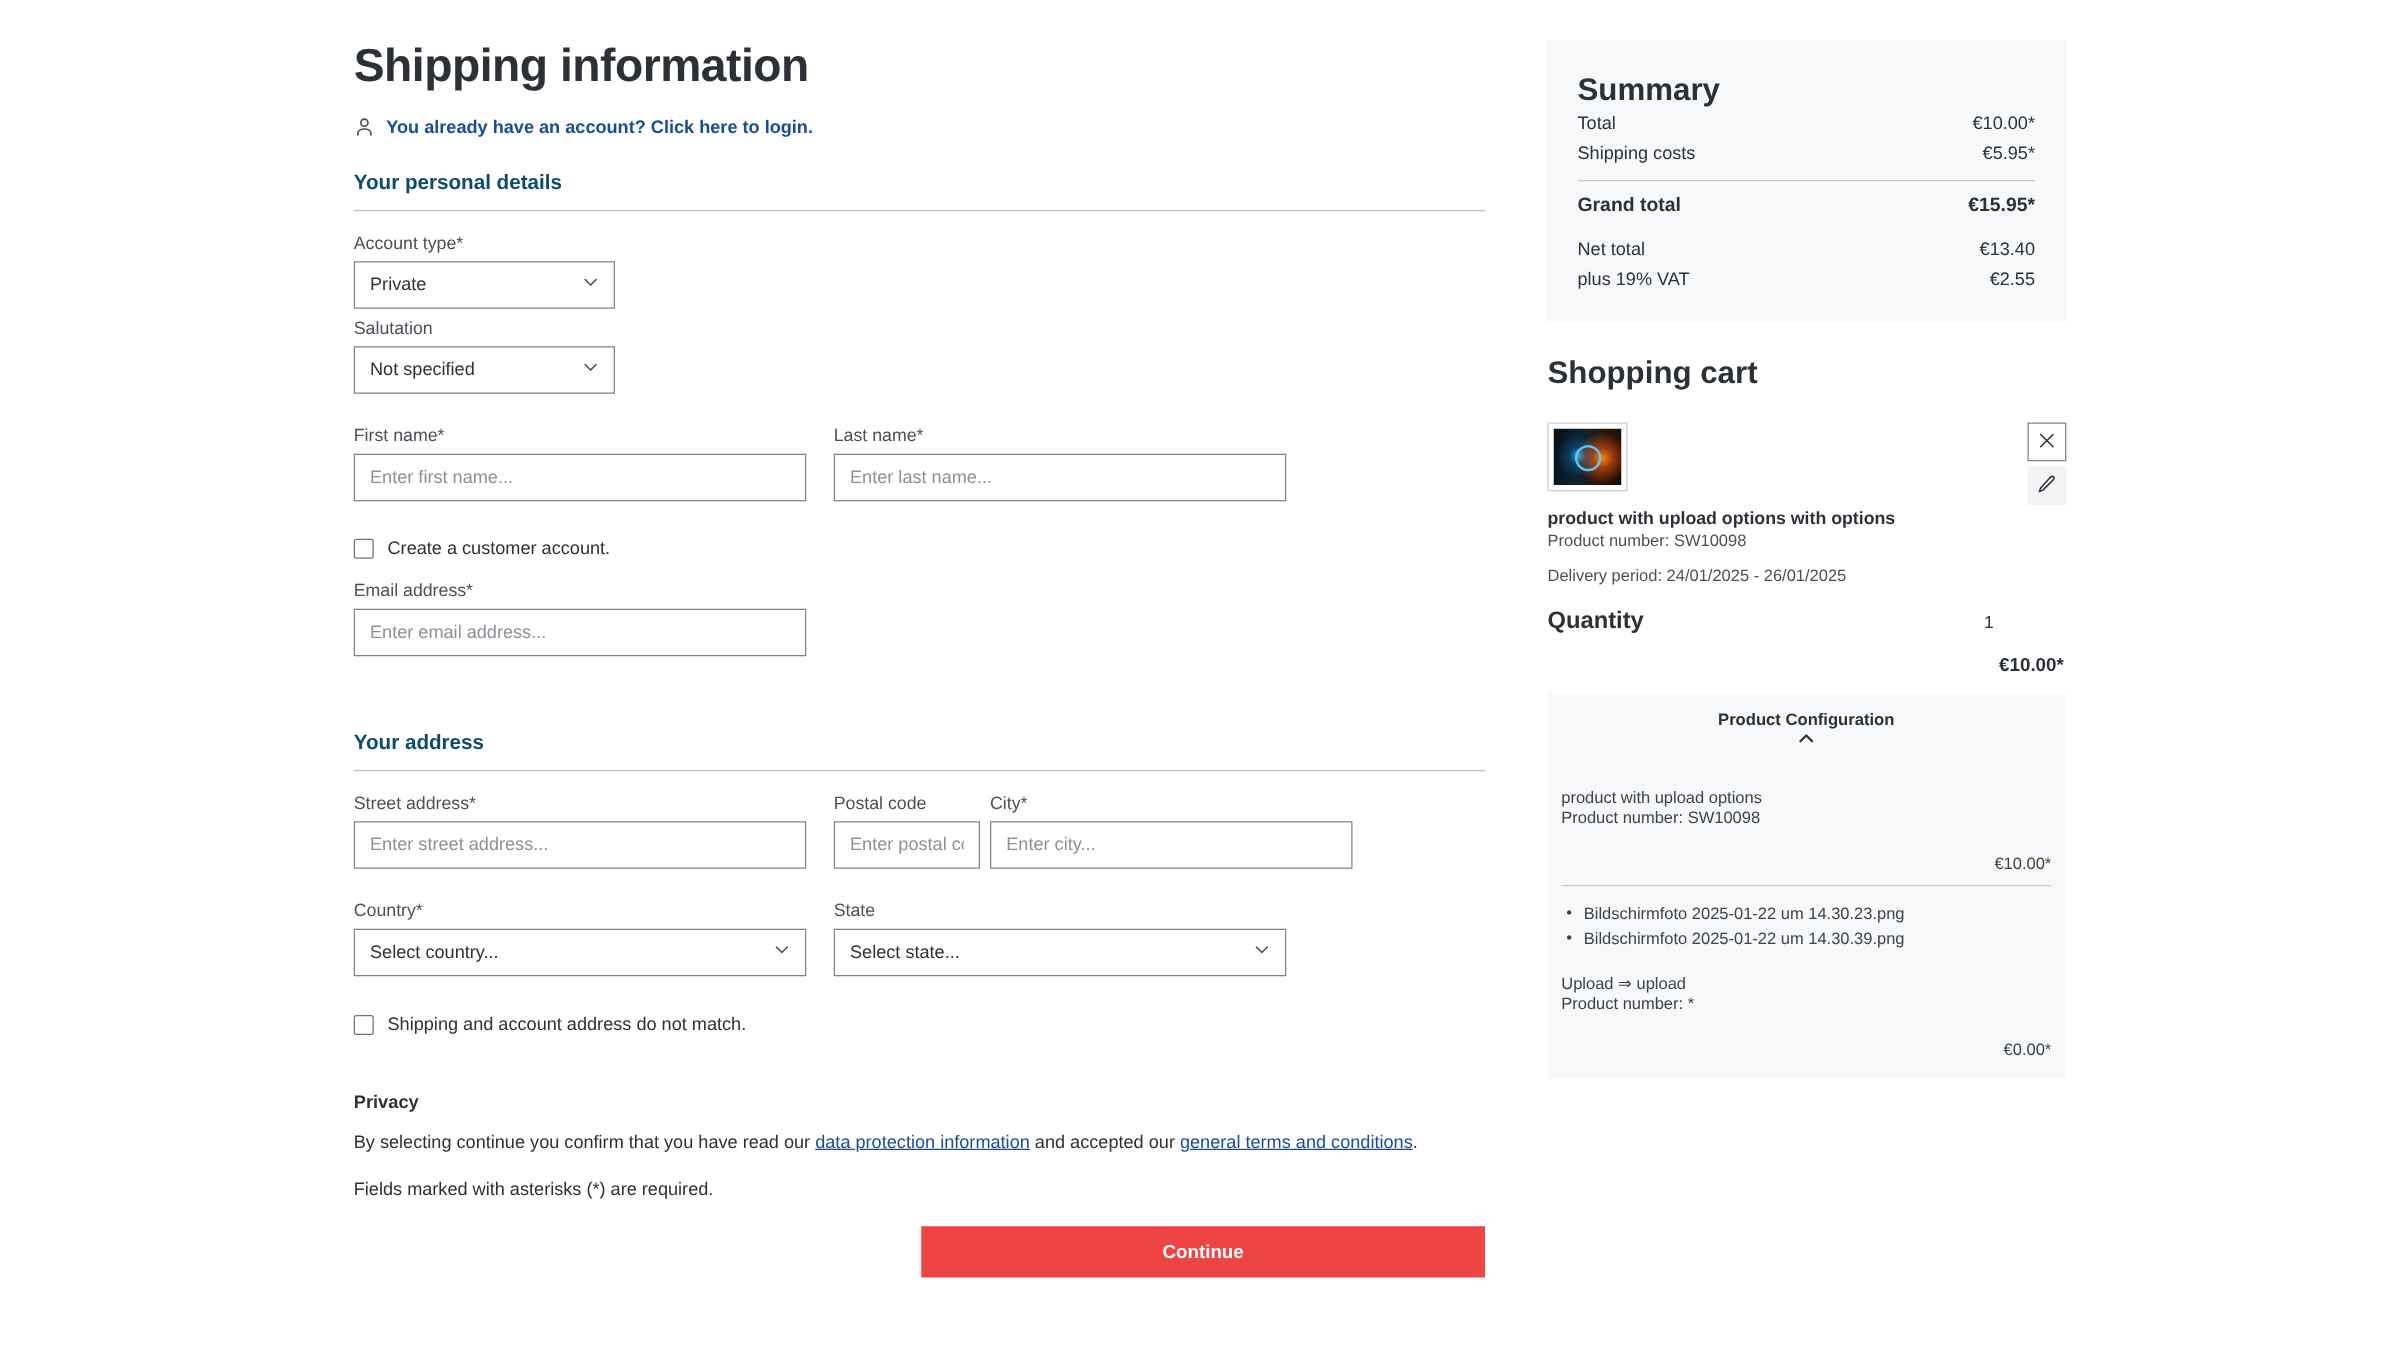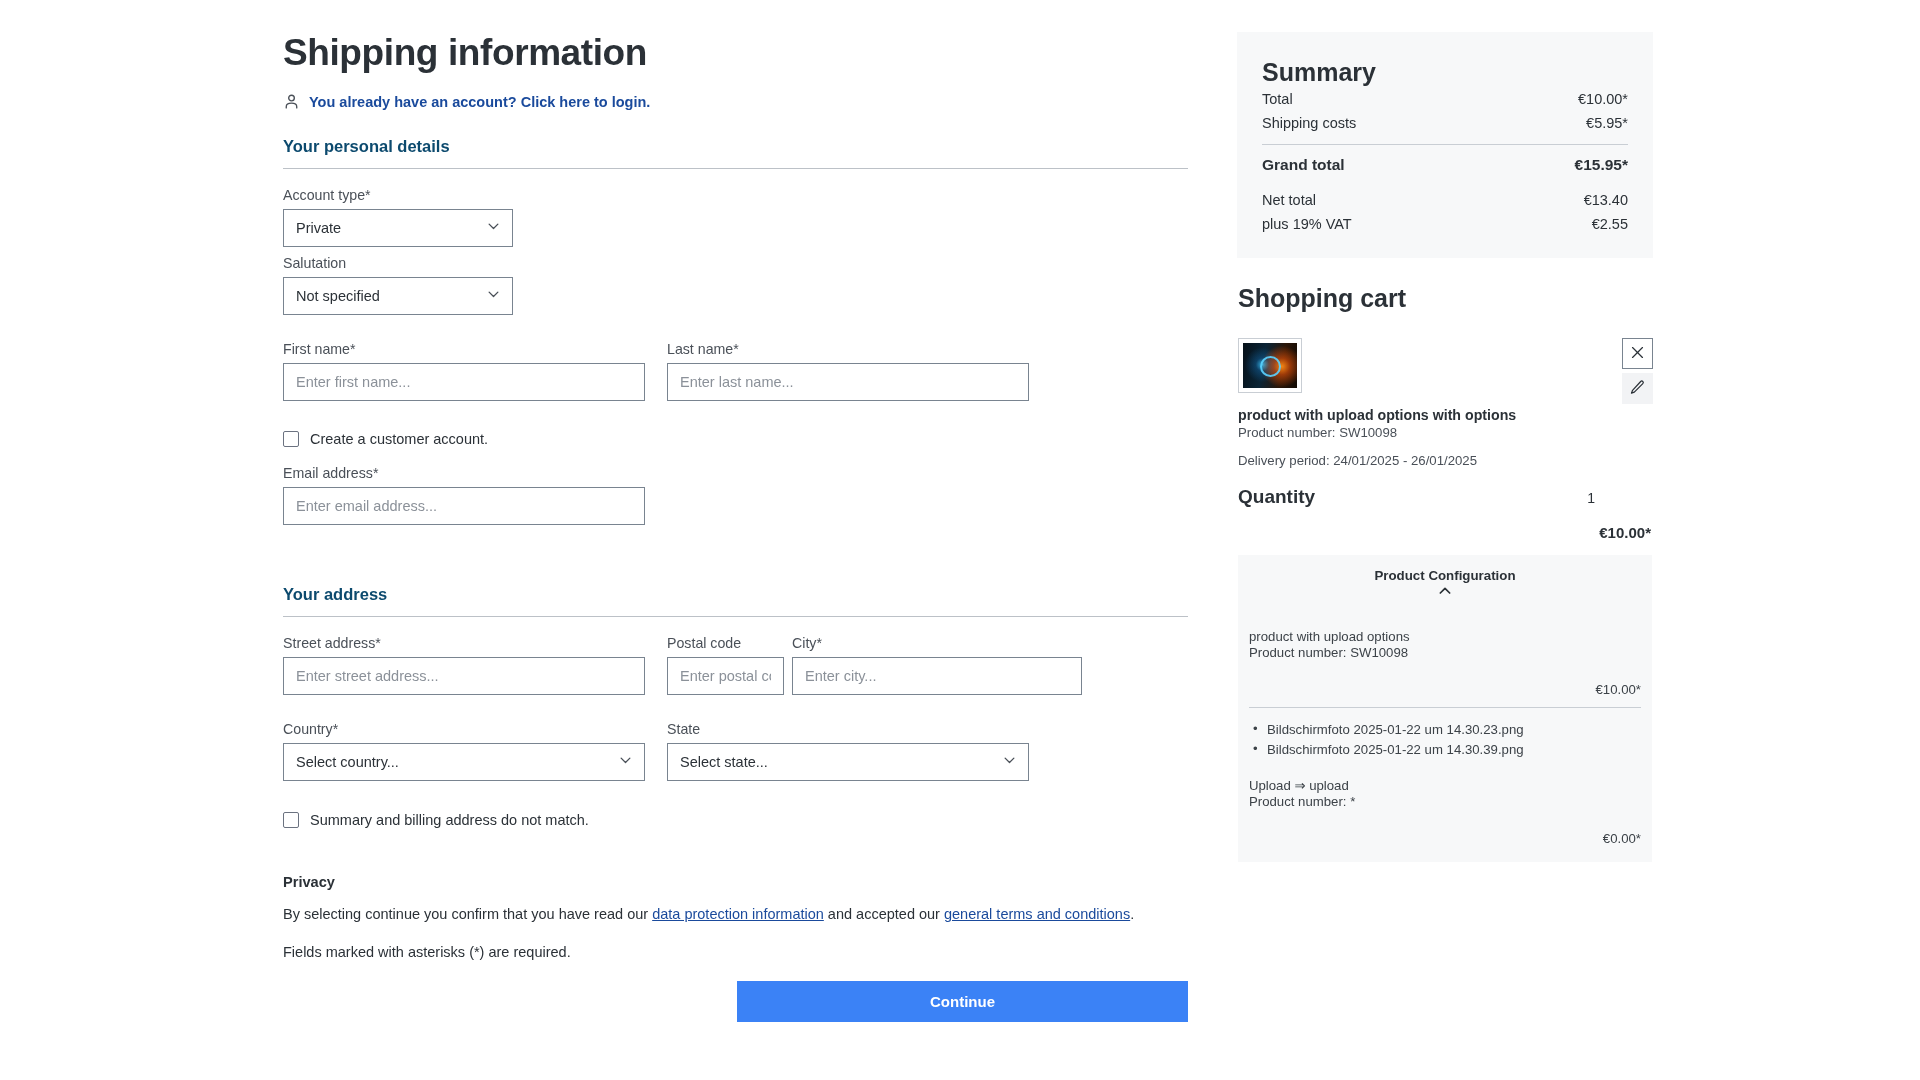--- a/index.html
+++ b/index.html
@@ -91,21 +91,21 @@
     pointer-events: none;
     color: #4a5058;
   }
   select.ctrl {
     appearance: none;
     -webkit-appearance: none;
     padding-right: 32px;
     cursor: pointer;
   }
 
-  .w-short { width: 230px; }
+  .w-short { width: 209px; }
 
   .row { display: flex; gap: 22px; }
   .col-half { width: 362px; }
   .col-street { width: 362px; }
   .col-zip { width: 117px; }
   .col-city { width: 290px; }
 
   .mt-24 { margin-top: 8px; }
   .mt-26 { margin-top: 26px; }
   .mt-30 { margin-top: 30px; }
@@ -152,21 +152,21 @@
   }
 
   .continue-wrap {
     margin-top: 21px;
     display: flex;
     justify-content: flex-end;
   }
   .btn-continue {
     width: 451px;
     height: 41px;
-    background: #3b82f6;
+    background: #ef4444;
     color: #ffffff;
     border: none;
     font-family: "Liberation Sans", sans-serif;
     font-size: 15px;
     font-weight: bold;
     cursor: pointer;
   }
 
   
   .aside-col {
@@ -488,21 +488,21 @@
             <svg width="15" height="15" viewBox="0 0 24 24" fill="none" stroke="currentColor" stroke-width="2.1" stroke-linecap="round" stroke-linejoin="round">
                 <polyline points="5 9 12 16 19 9"></polyline>
               </svg>
           </span>
         </div>
       </div>
     </div>
 
     <div class="check-row" style="margin-top:31px;">
       <span class="cbox"></span>
-      <span class="check-label">Summary and billing address do not match.</span>
+      <span class="check-label">Shipping and account address do not match.</span>
     </div>
 
     <h3 class="privacy-head" style="margin-top:46px;">Privacy</h3>
     <p class="privacy-text"><span>By selecting continue you confirm that you have read our </span><a href="#">data protection information</a><span> and accepted our </span><a href="#">general terms and conditions</a><span>.</span></p>
 
     <p class="required-note">Fields marked with asterisks (*) are required.</p>
 
     <div class="continue-wrap">
       <button class="btn-continue">Continue</button>
     </div>

